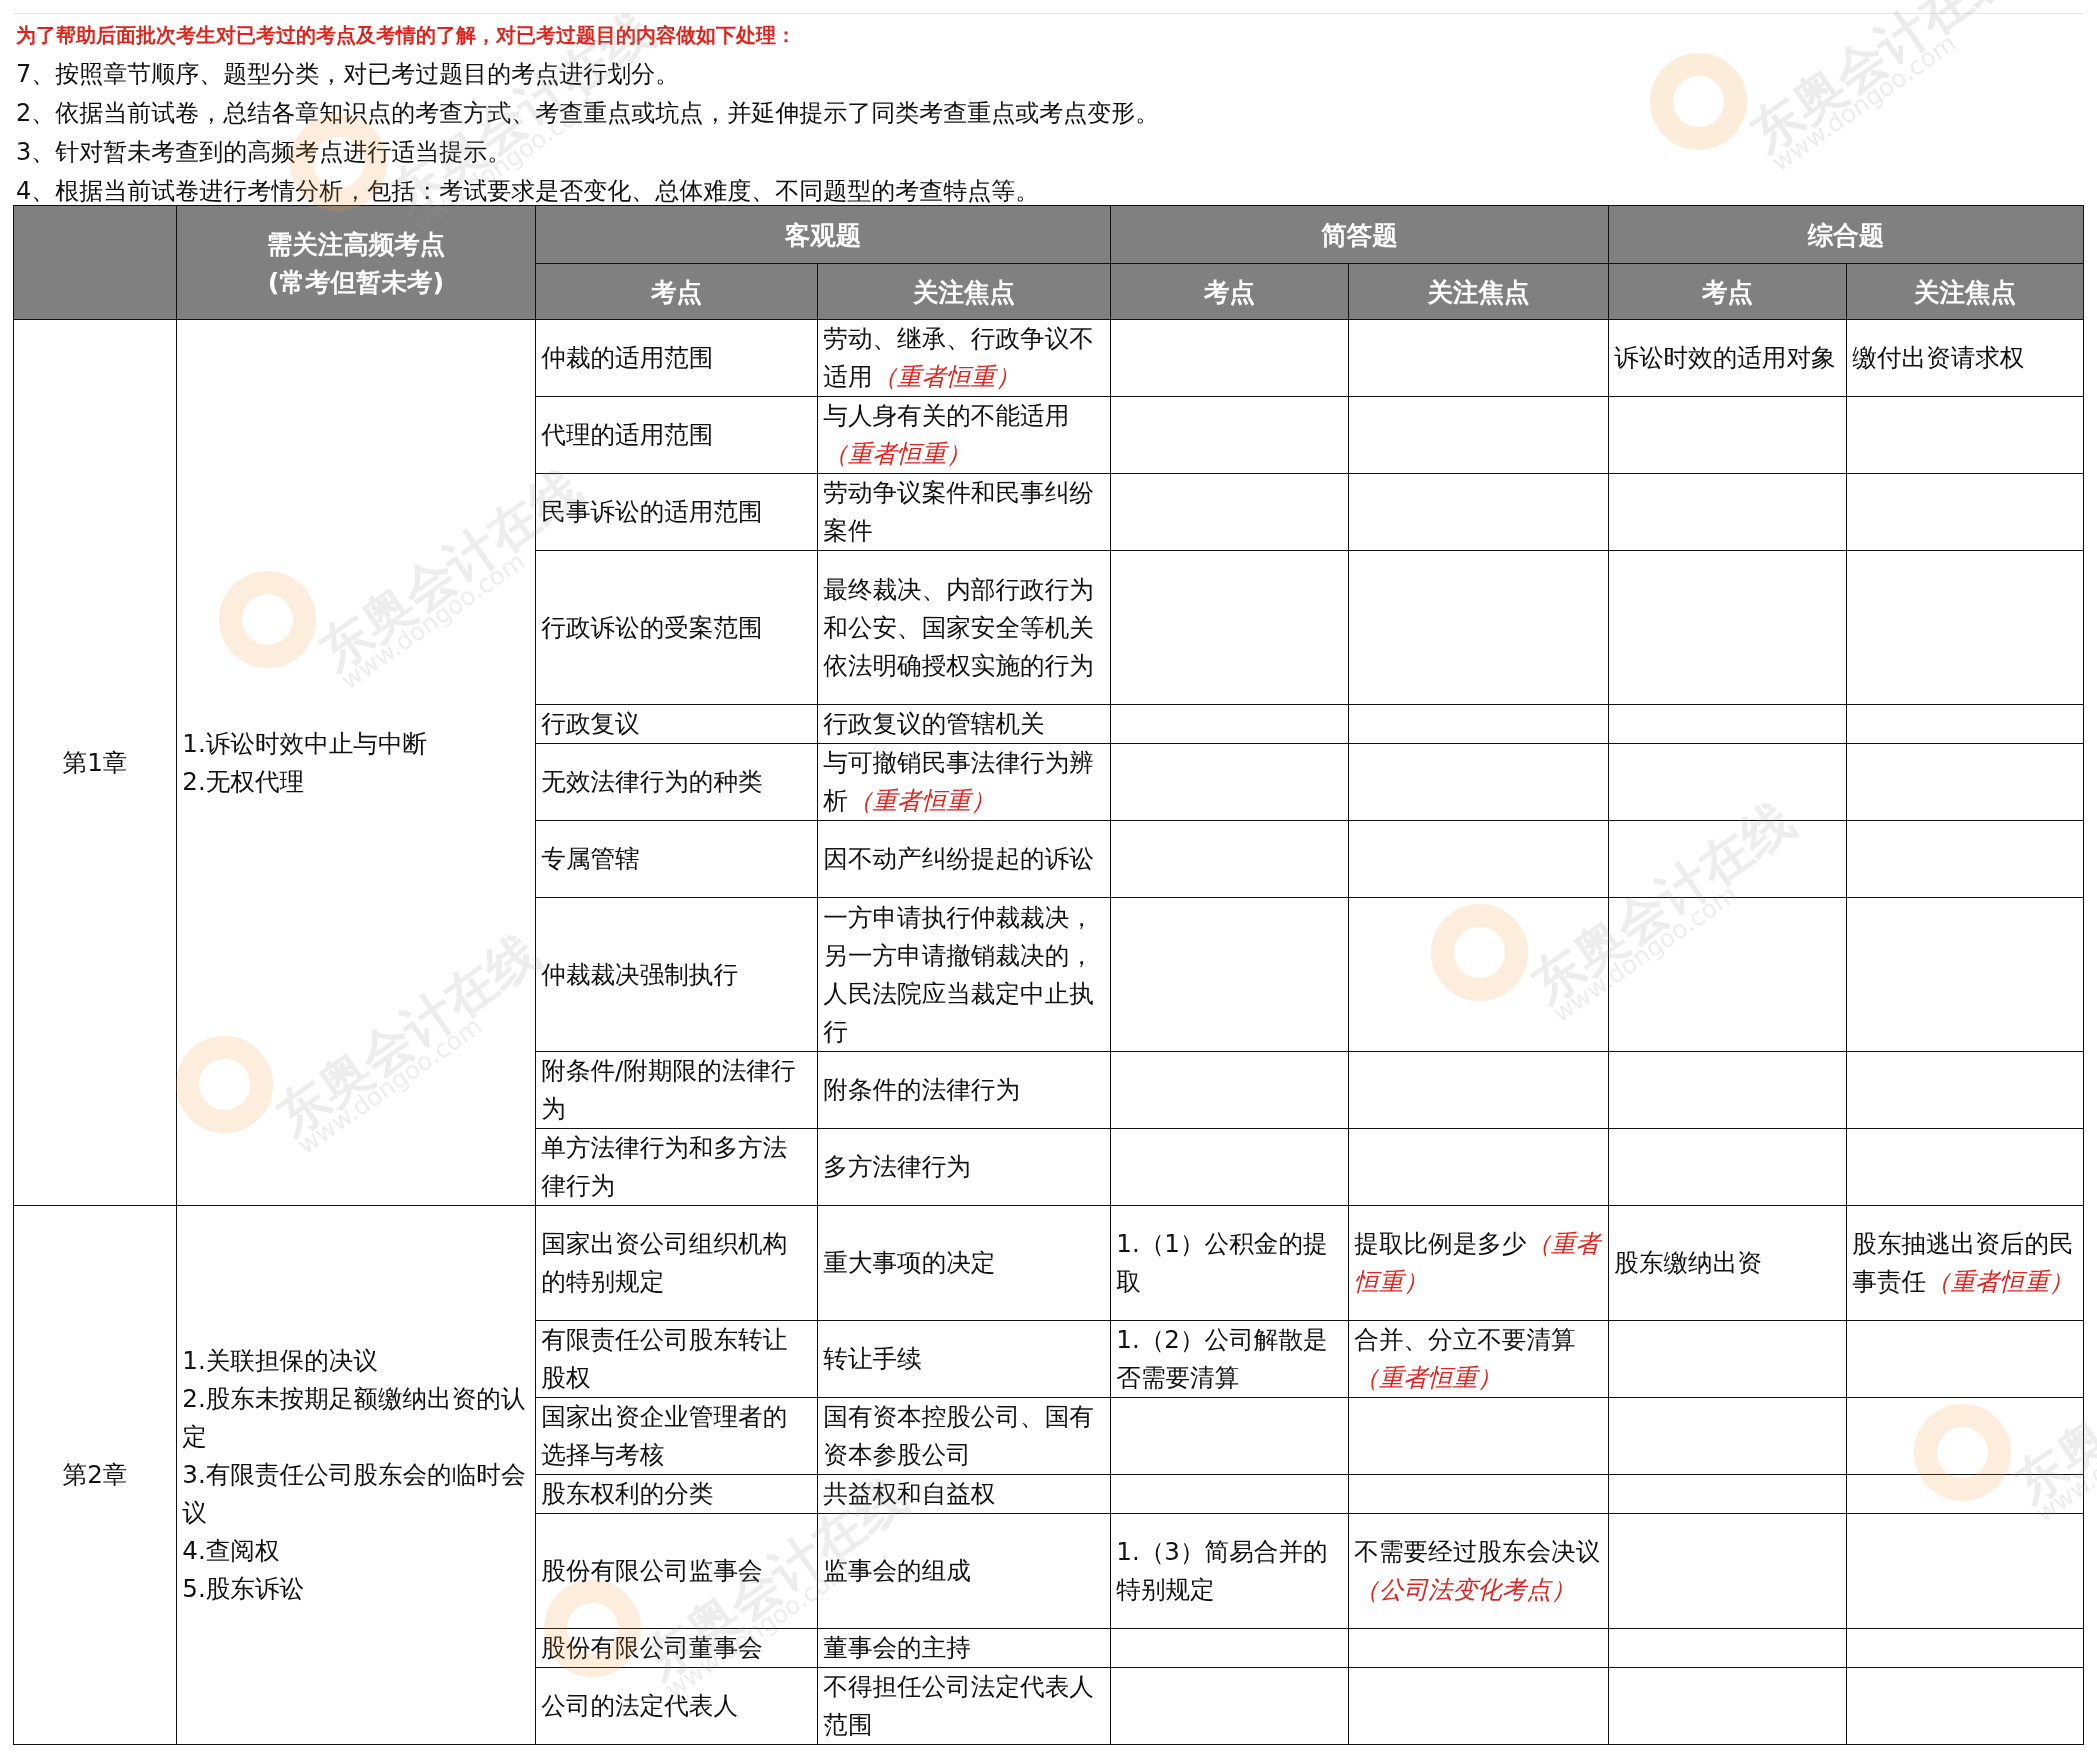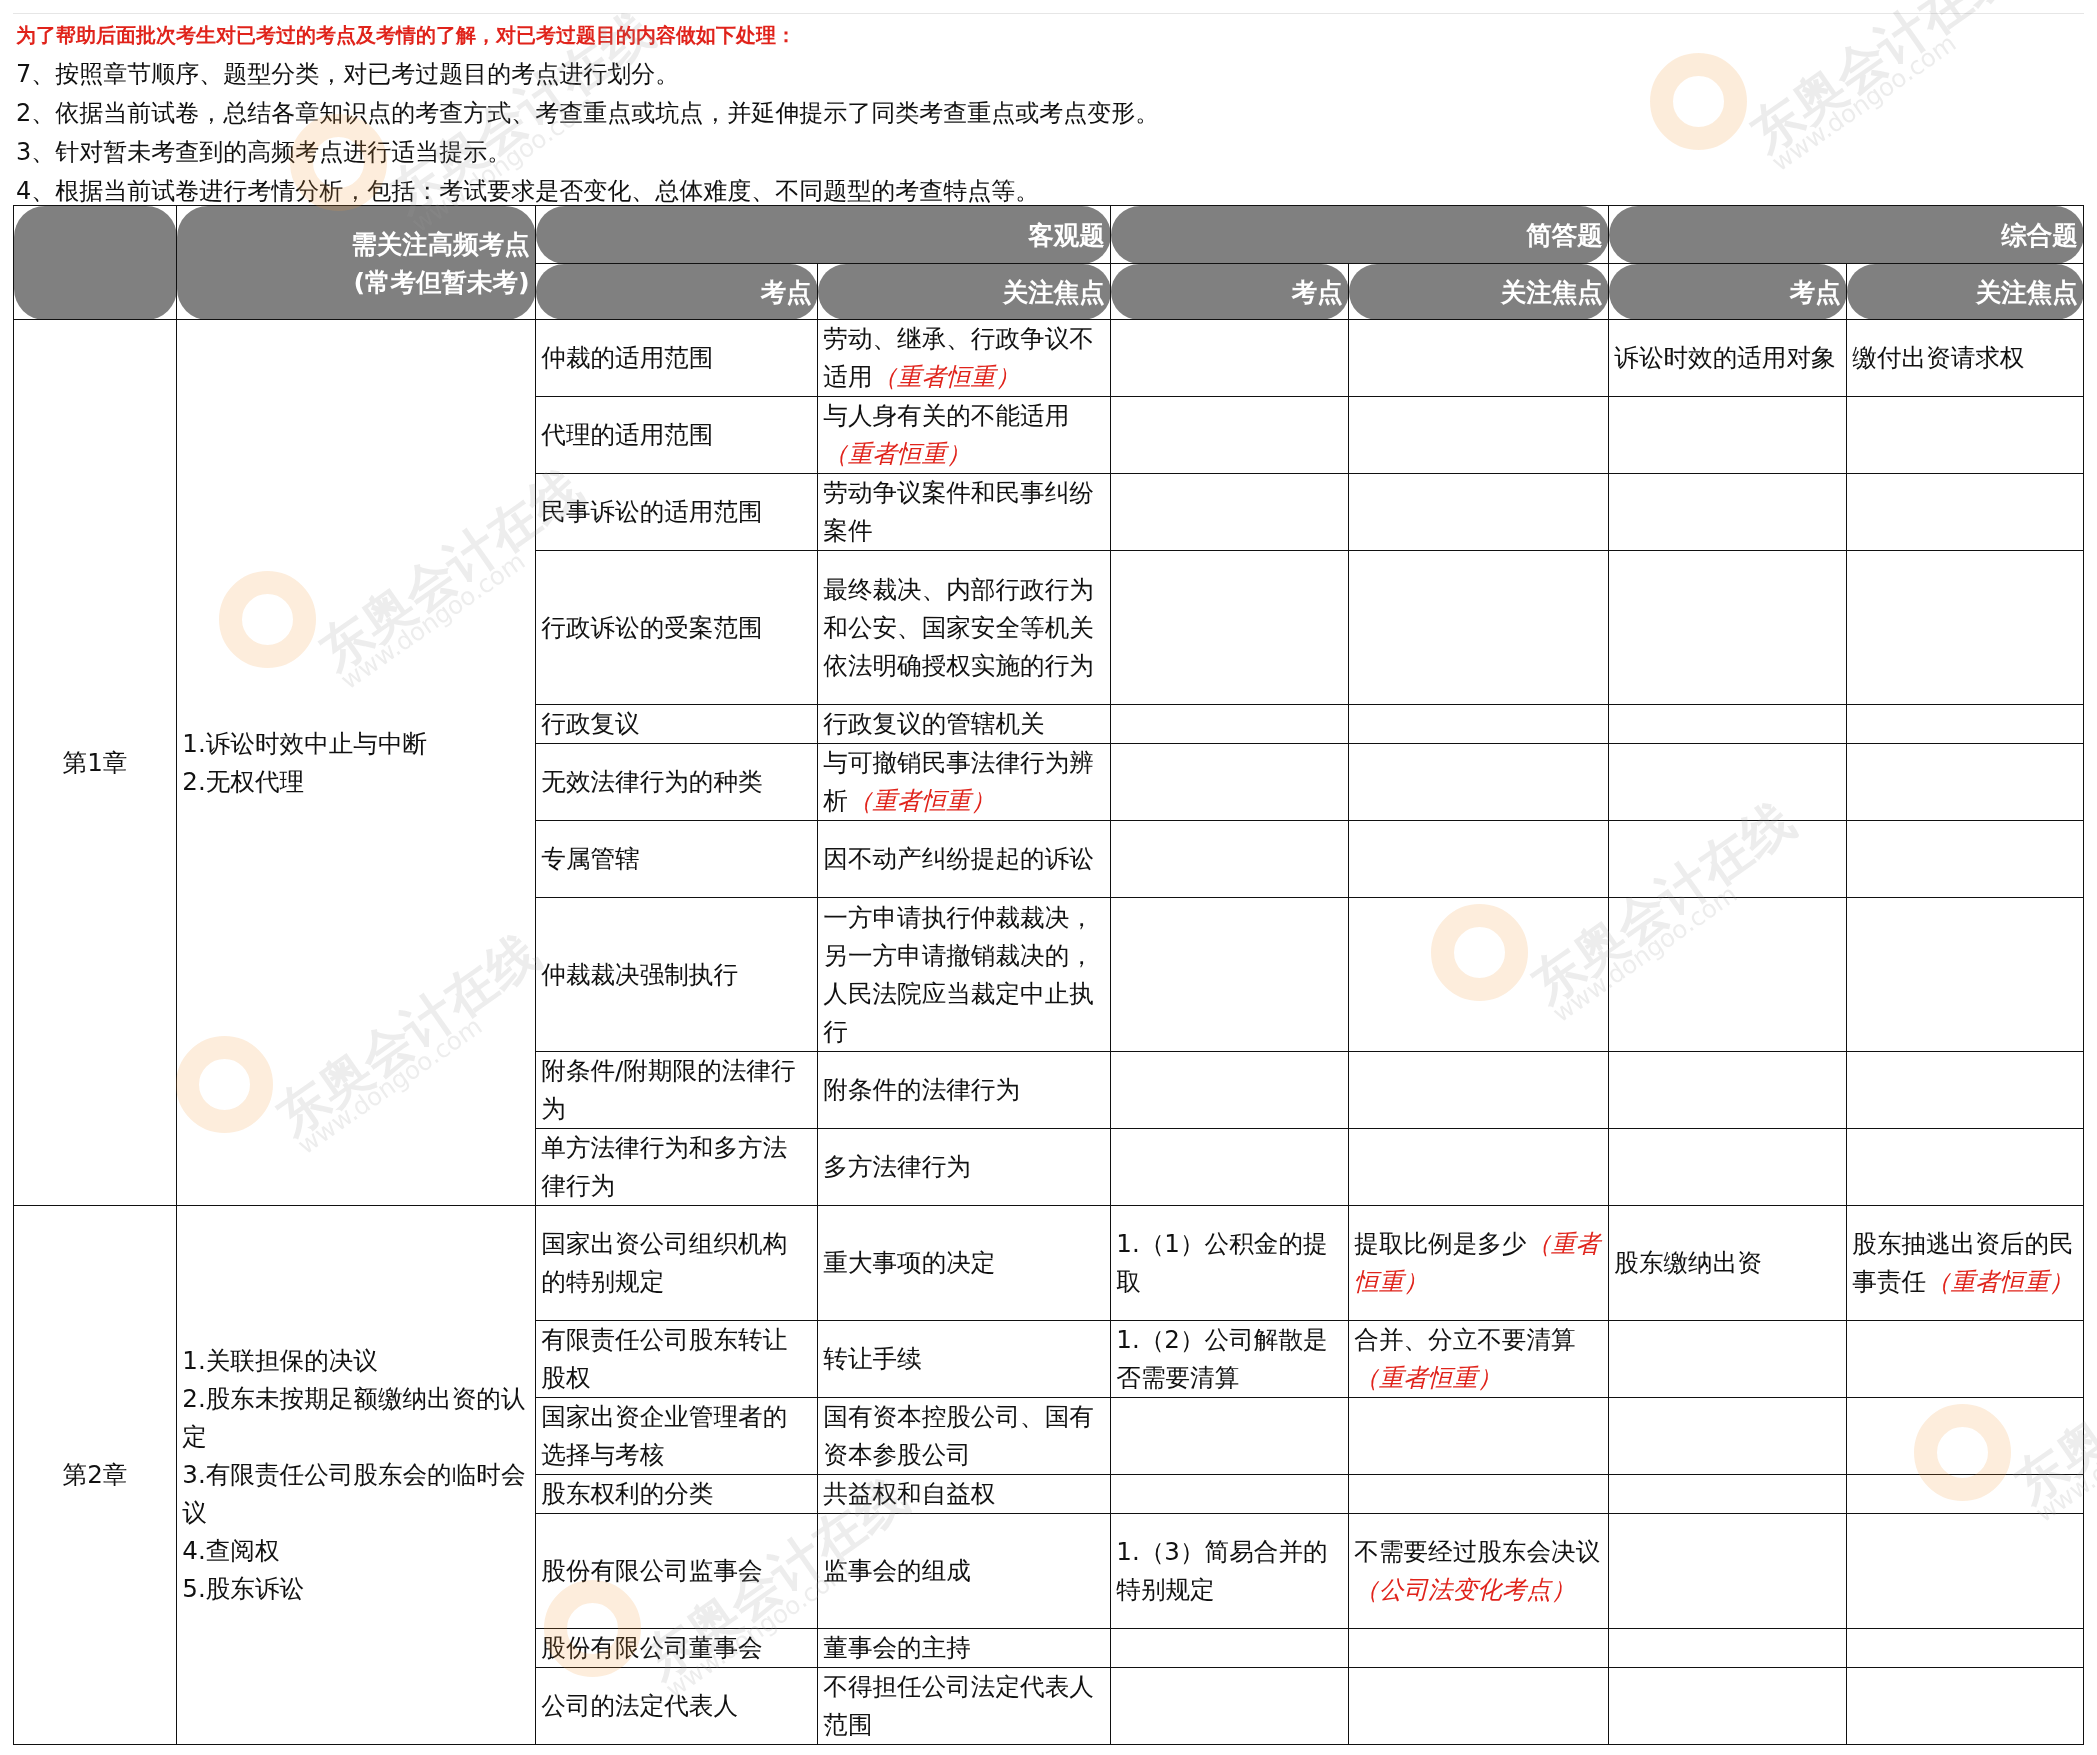--- a/index.html
+++ b/index.html
@@ -4,21 +4,21 @@
 <style>
   html, body { margin:0; padding:0; background:#fff; }
   body { width:2097px; height:1756px; position:relative; overflow:hidden;
          font-family:"DejaVu Sans", "Liberation Sans", sans-serif; color:#111; }
   .topline { position:absolute; left:13px; right:13px; top:13px; height:0; border-top:1.8px solid #e6e6e6; }
   .intro { position:absolute; left:16px; top:16px; width:2063px; }
   .intro .title { color:#e0231b; font-weight:bold; font-size:20px; line-height:39px; height:39px; white-space:nowrap; }
   .intro .line { font-size:24px; line-height:39px; height:39px; white-space:nowrap; color:#111; }
   table.grid { position:absolute; left:13px; top:205px; border-collapse:collapse; table-layout:fixed; width:2070px; }
   table.grid td, table.grid th { border:1.8px solid #111; padding:0 5.3px; font-size:24.6px; line-height:38px; vertical-align:middle; word-break:break-all; }
-  table.grid th { background:#808080; color:#fff; font-weight:bold; font-size:25.5px; text-align:right;border-radius:31px; }
+  table.grid th { background:#808080; color:#fff; font-weight:bold; font-size:25.5px; text-align:center; }
   td.center { text-align:center; }
   .red { color:#e0231b;font-style:italic; }
   .wm { position:absolute; pointer-events:none; opacity:0.18; }
   .wm .ring { width:97px; height:97px; border-radius:50%; border:23px solid #f29a3a; box-sizing:border-box; }
   .wm .txt { position:absolute; left:79px; top:-35px; transform:rotate(-35deg); color:#999; font-size:51px; font-weight:bold; white-space:nowrap; }
   .wm .url { position:absolute; left:105px; top:35px; transform:rotate(-35deg); color:#999; font-size:24.6px; white-space:nowrap; }
 </style>
 </head>
 <body>
 

